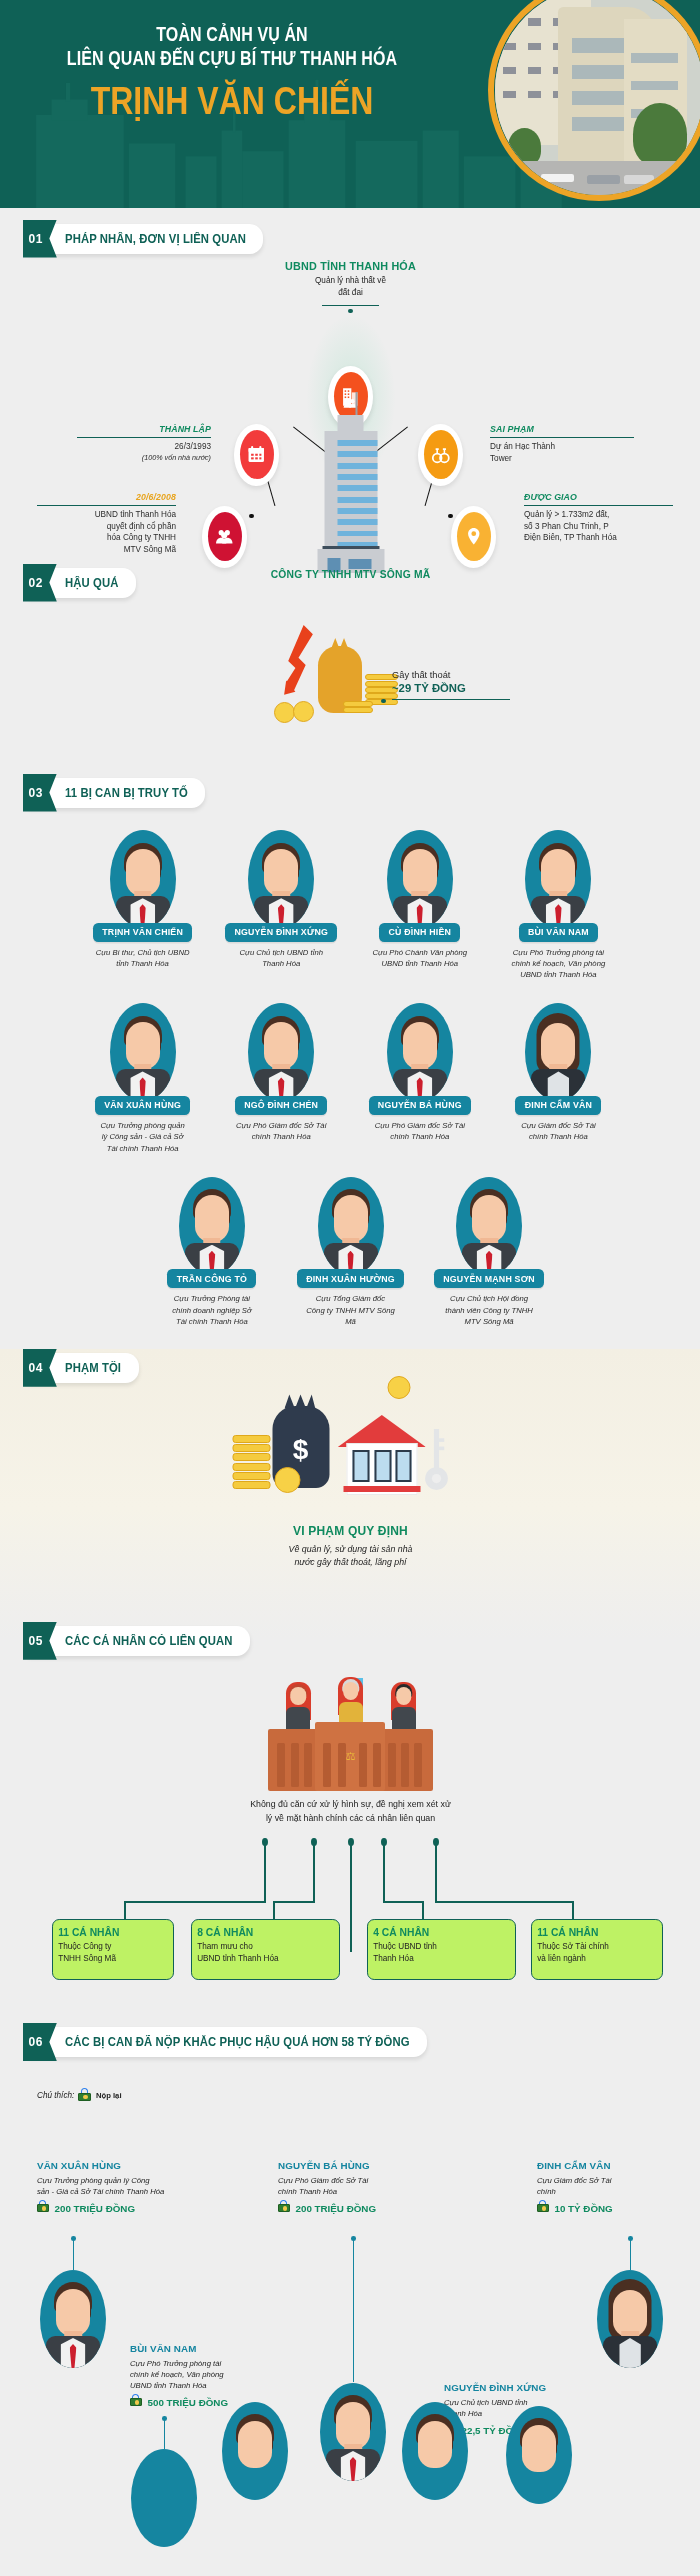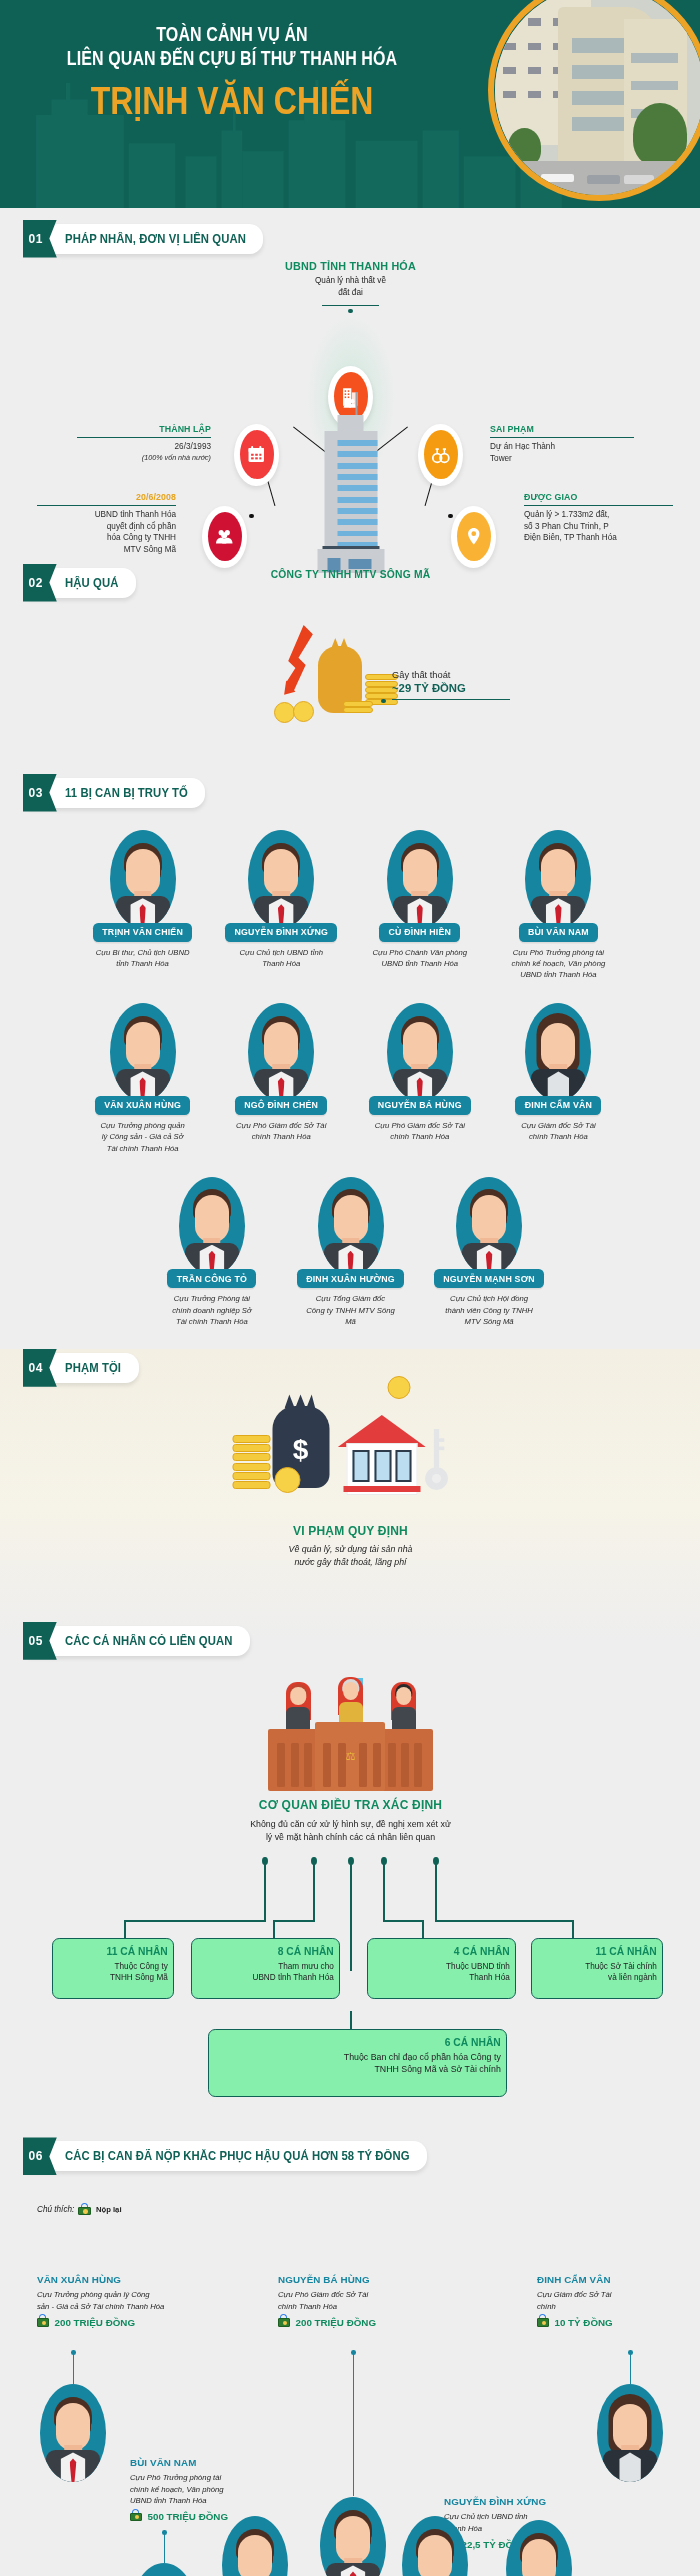--- a/index.html
+++ b/index.html
@@ -139,21 +139,21 @@
     display: flex; align-items: center; justify-content: center;
     color: #fff;
   }
   .c-orange  .inner { background: #f4511e; }
   .c-red     .inner { background: #f23b3b; }
   .c-amber   .inner { background: #f59b12; }
   .c-crimson .inner { background: #cf1233; }
   .c-gold    .inner { background: #f9b233; }
 
   .lbl { position: absolute; }
-  .lbl .t { color:#0f8a5f; font-weight:800; font-size:8.8px; text-transform:uppercase; letter-spacing:0.1px; }
+  .lbl .t { color:#0f8a5f; font-weight:800; font-size:8.8px; text-transform:uppercase; letter-spacing:0.1px;font-style:italic; }
   .lbl .bar { height:1px; background:#0f6156; margin:3.1px 0 3.1px; }
   .lbl .d { font-size:8.2px; line-height:1.45; color:#2c2c2c; }
   .lbl .d.it { font-style: italic; font-size: 7.2px; }
   .lbl.right { text-align:left; }
   .lbl.left  { text-align:right; }
 
   .hubtitle { position:absolute; left:50%; transform:translateX(-50%); top:6.2px; text-align:center; width:216px; }
   .hubtitle .t { color:#0f8a5f; font-weight:800; font-size:10.8px; letter-spacing:0.2px; }
   .hubtitle .d { font-size:8.2px; line-height:1.5; margin-top:3.1px; }
   .hubtitle .bar { width:57px; height:1px; background:#0f6156; margin:5.2px auto 0; }
@@ -246,22 +246,22 @@
   .flagpole { position:absolute; left:50%; transform:translateX(-50%); bottom:62px; width:1.5px; height:52px; background:#d8b33c; }
   .flag { position:absolute; left:50%; bottom:98px; width:12.4px; height:15.5px; background:#59c0e8; }
   .scale-emoji { position:absolute; left:50%; transform:translateX(-50%); bottom:28px; font-size:11.3px; color:#e8b63a; }
 
   .s05-title { text-align:center; margin-top:7.2px; }
   .s05-title .t { color:#0f8a5f; font-weight:800; font-size:12px; letter-spacing:0.2px; }
   .s05-title .d { font-size:8.8px; line-height:1.55; margin-top:5.2px; color:#222; }
 
   .tree-wrap { position:relative; margin-top:12.4px; height:155px; }
   .tbox {
-    position:absolute; background:#86efac; border:1px solid #0f6156; border-radius:7.2px;
-    text-align:right; padding:7.2px 5.2px;
+    position:absolute; background:#bef264; border:1px solid #0f6156; border-radius:7.2px;
+    text-align:left; padding:7.2px 5.2px;
   }
   .tbox .cnt { color:#0f8a5f; font-weight:800; font-size:10.3px; }
   .tbox .txt { font-size:8.2px; line-height:1.42; margin-top:3.1px; color:#222; }
   .tstem { position:absolute; background:#0f6156; }
   .tdot  { position:absolute; width:5.7px; height:8.2px; border-radius:50%; background:#0f6156; }
 
   
   .sec06 { position:relative; padding-top:4.1px; height:665px; }
   .legend { position:absolute; left:37px; top:34px; display:flex; gap:4.1px; }
   .legend .lt { font-style:italic; font-size:8.2px; }
@@ -785,21 +785,20 @@
       <div class="court-center">
         <div class="court-col" style="left:8.2px"></div>
           <div class="court-col" style="left:23px"></div>
         <div class="court-col" style="left:44px"></div>
           <div class="court-col" style="left:58px"></div>
       </div>
       <div class="scale-emoji">⚖</div>
     </div>
 
     <div class="s05-title">
-      <div class="t">CƠ QUAN ĐIỀU TRA XÁC ĐỊNH</div>
       <div class="d" style="white-space:pre-line">Không đủ căn cứ xử lý hình sự, đề nghị xem xét xử
 lý về mặt hành chính các cá nhân liên quan</div>
     </div>
 
     <div class="tree-wrap">
       <div class="tdot" style="left:262px;top:0"></div>
       <div class="tdot" style="left:311px;top:0"></div>
       <div class="tdot" style="left:348px;top:0"></div>
       <div class="tdot" style="left:381px;top:0"></div>
       <div class="tdot" style="left:433px;top:0"></div>
@@ -832,28 +831,20 @@
         <div class="txt" style="white-space:pre-line">Thuộc UBND tỉnh
 Thanh Hóa</div>
       </div>
       <div class="tbox" style="left:531px;top:81px;width:132px;height:61px">
         <div class="cnt">11 CÁ NHÂN</div>
         <div class="txt" style="white-space:pre-line">Thuộc Sở Tài chính
 và liên ngành</div>
       </div>
     </div>
 
-    <div style="position:relative;height:88px;margin-top:7.2px">
-      <div class="tstem" style="position:absolute;left:350px;top:-8.2px;width:1.5px;height:17.5px;background:#0f6156"></div>
-      <div class="tbox" style="left:208px;top:9.3px;width:299px;height:68px">
-        <div class="cnt">6 CÁ NHÂN</div>
-        <div class="txt" style="white-space:pre-line;font-size:8.8px">Thuộc Ban chỉ đạo cổ phần hóa Công ty
-TNHH Sông Mã và Sở Tài chính</div>
-      </div>
-    </div>
   </div>
 
   
   <div class="banner" style="margin-top:13.4px">
     <div class="num">06</div>
     <div class="btxt">CÁC BỊ CAN ĐÃ NỘP KHẮC PHỤC HẬU QUẢ HƠN 58 TỶ ĐỒNG</div>
   </div>
 
   <div class="sec06">
     <div class="legend">

